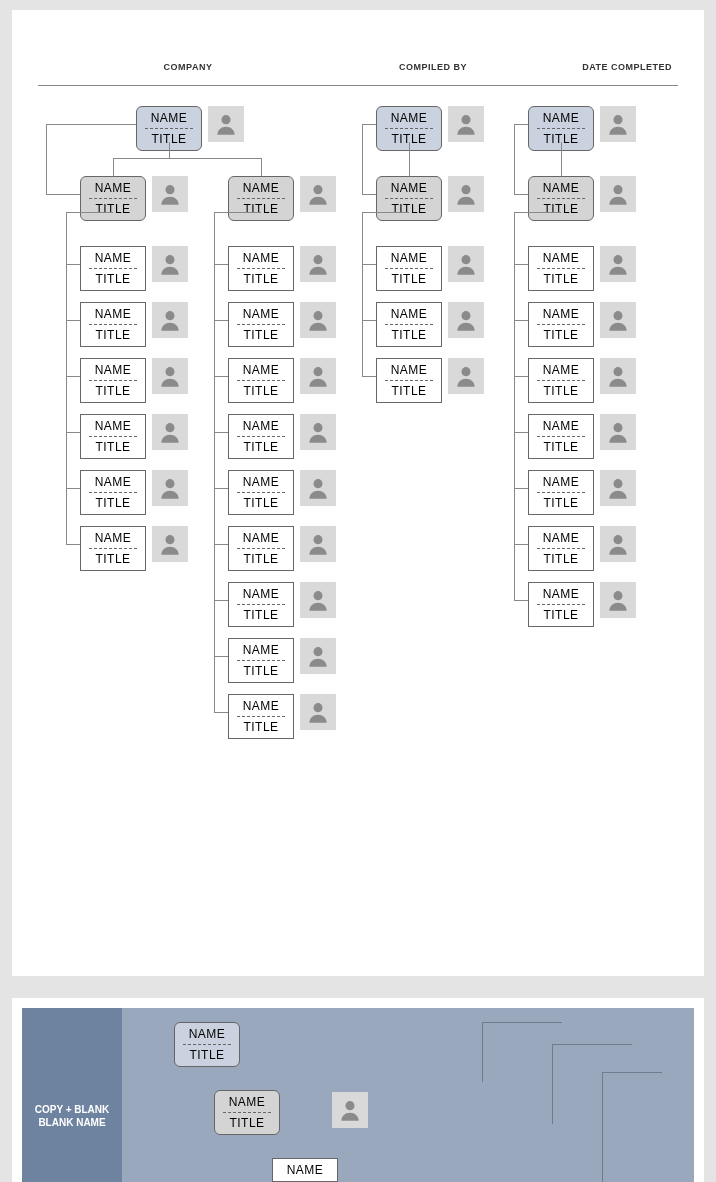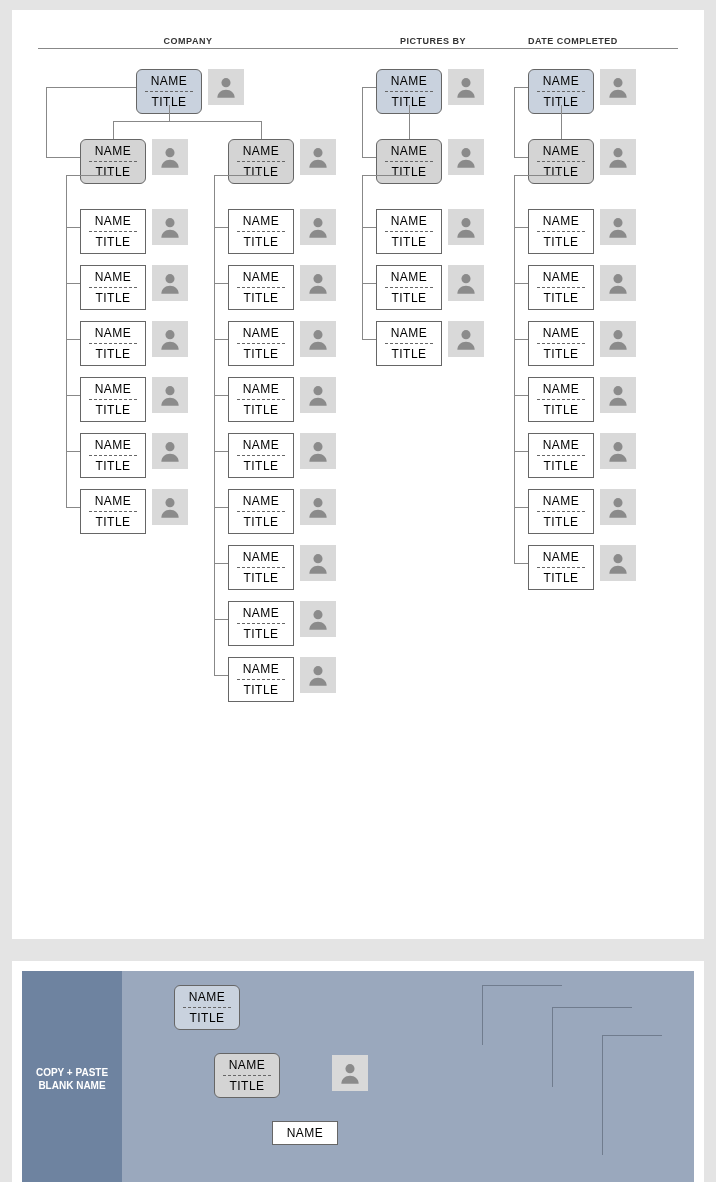--- a/index.html
+++ b/index.html
@@ -17,33 +17,33 @@
   }
   .title {
     font-family: "Arial Black", Arial, sans-serif;
     font-weight: 900;
     color: #666;
     font-size: 18px;
     letter-spacing: .5px;
     line-height: 1.15;
   }
   .hdr-row {
-    margin-top: 4px;
+    margin-top: 30px;
     border-bottom: 1px solid #888;
     display: flex;
     font-size: 9px;
     letter-spacing: .5px;
     color: #333;
     font-weight: bold;
-    padding-bottom: 2px;
+    padding-bottom: 13px;
   }
   .hdr-cell { text-align: center; }
   .hdr-company { flex: 0 0 300px; }
   .hdr-compiled { flex: 0 0 190px; }
-  .hdr-date { flex: 1; text-align: left; padding-right: 6px; }
+  .hdr-date { flex: 1; text-align: right; padding-right: 6px; }
 
   .chart-area {
     position: relative;
     width: 100%;
     height: 840px;
     margin-top: 20px;
   }
   .node {
     position: absolute;
     display: flex;
@@ -122,21 +122,21 @@
   }
 </style>
 </head>
 <body>
 
 <div class="page">
 
 
   <div class="hdr-row">
     <div class="hdr-cell hdr-company">COMPANY</div>
-    <div class="hdr-cell hdr-compiled">PICTURES BY</div>
+    <div class="hdr-cell hdr-compiled">COMPILED BY</div>
     <div class="hdr-cell hdr-date">DATE COMPLETED</div>
   </div>
 
   <div class="chart-area" id="chart-area">
 
   <div class="node" style="left: 98px; top: 0px;">
         <div class="card blue">
           <span class="nm">NAME</span>
           <div class="divdash"></div>
           <span class="tl">TITLE</span>
@@ -605,21 +605,21 @@
       <div class="line hline" style="left: 476px; top: 18px; width: 14px;"></div>
       <div class="line vline" style="left: 476px; top: 18px; height: 70px;"></div>
       <div class="line hline" style="left: 476px; top: 88px; width: 14px;"></div>
     </div>
 
 </div>
 
 <div class="panel2">
   <div class="cpwrap">
     <div class="cp-label">
-      <span><span>COPY + PASTE</span><br><span>BLANK NAME</span></span>
+      <span><span>COPY + BLANK</span><br><span>BLANK NAME</span></span>
     </div>
     <div class="cp-body" id="cp-body">
 
     <div class="node" style="left: 52px; top: 14px;">
           <div class="card blue">
             <span class="nm">NAME</span>
             <div class="divdash"></div>
             <span class="tl">TITLE</span>
           </div>
         </div>

